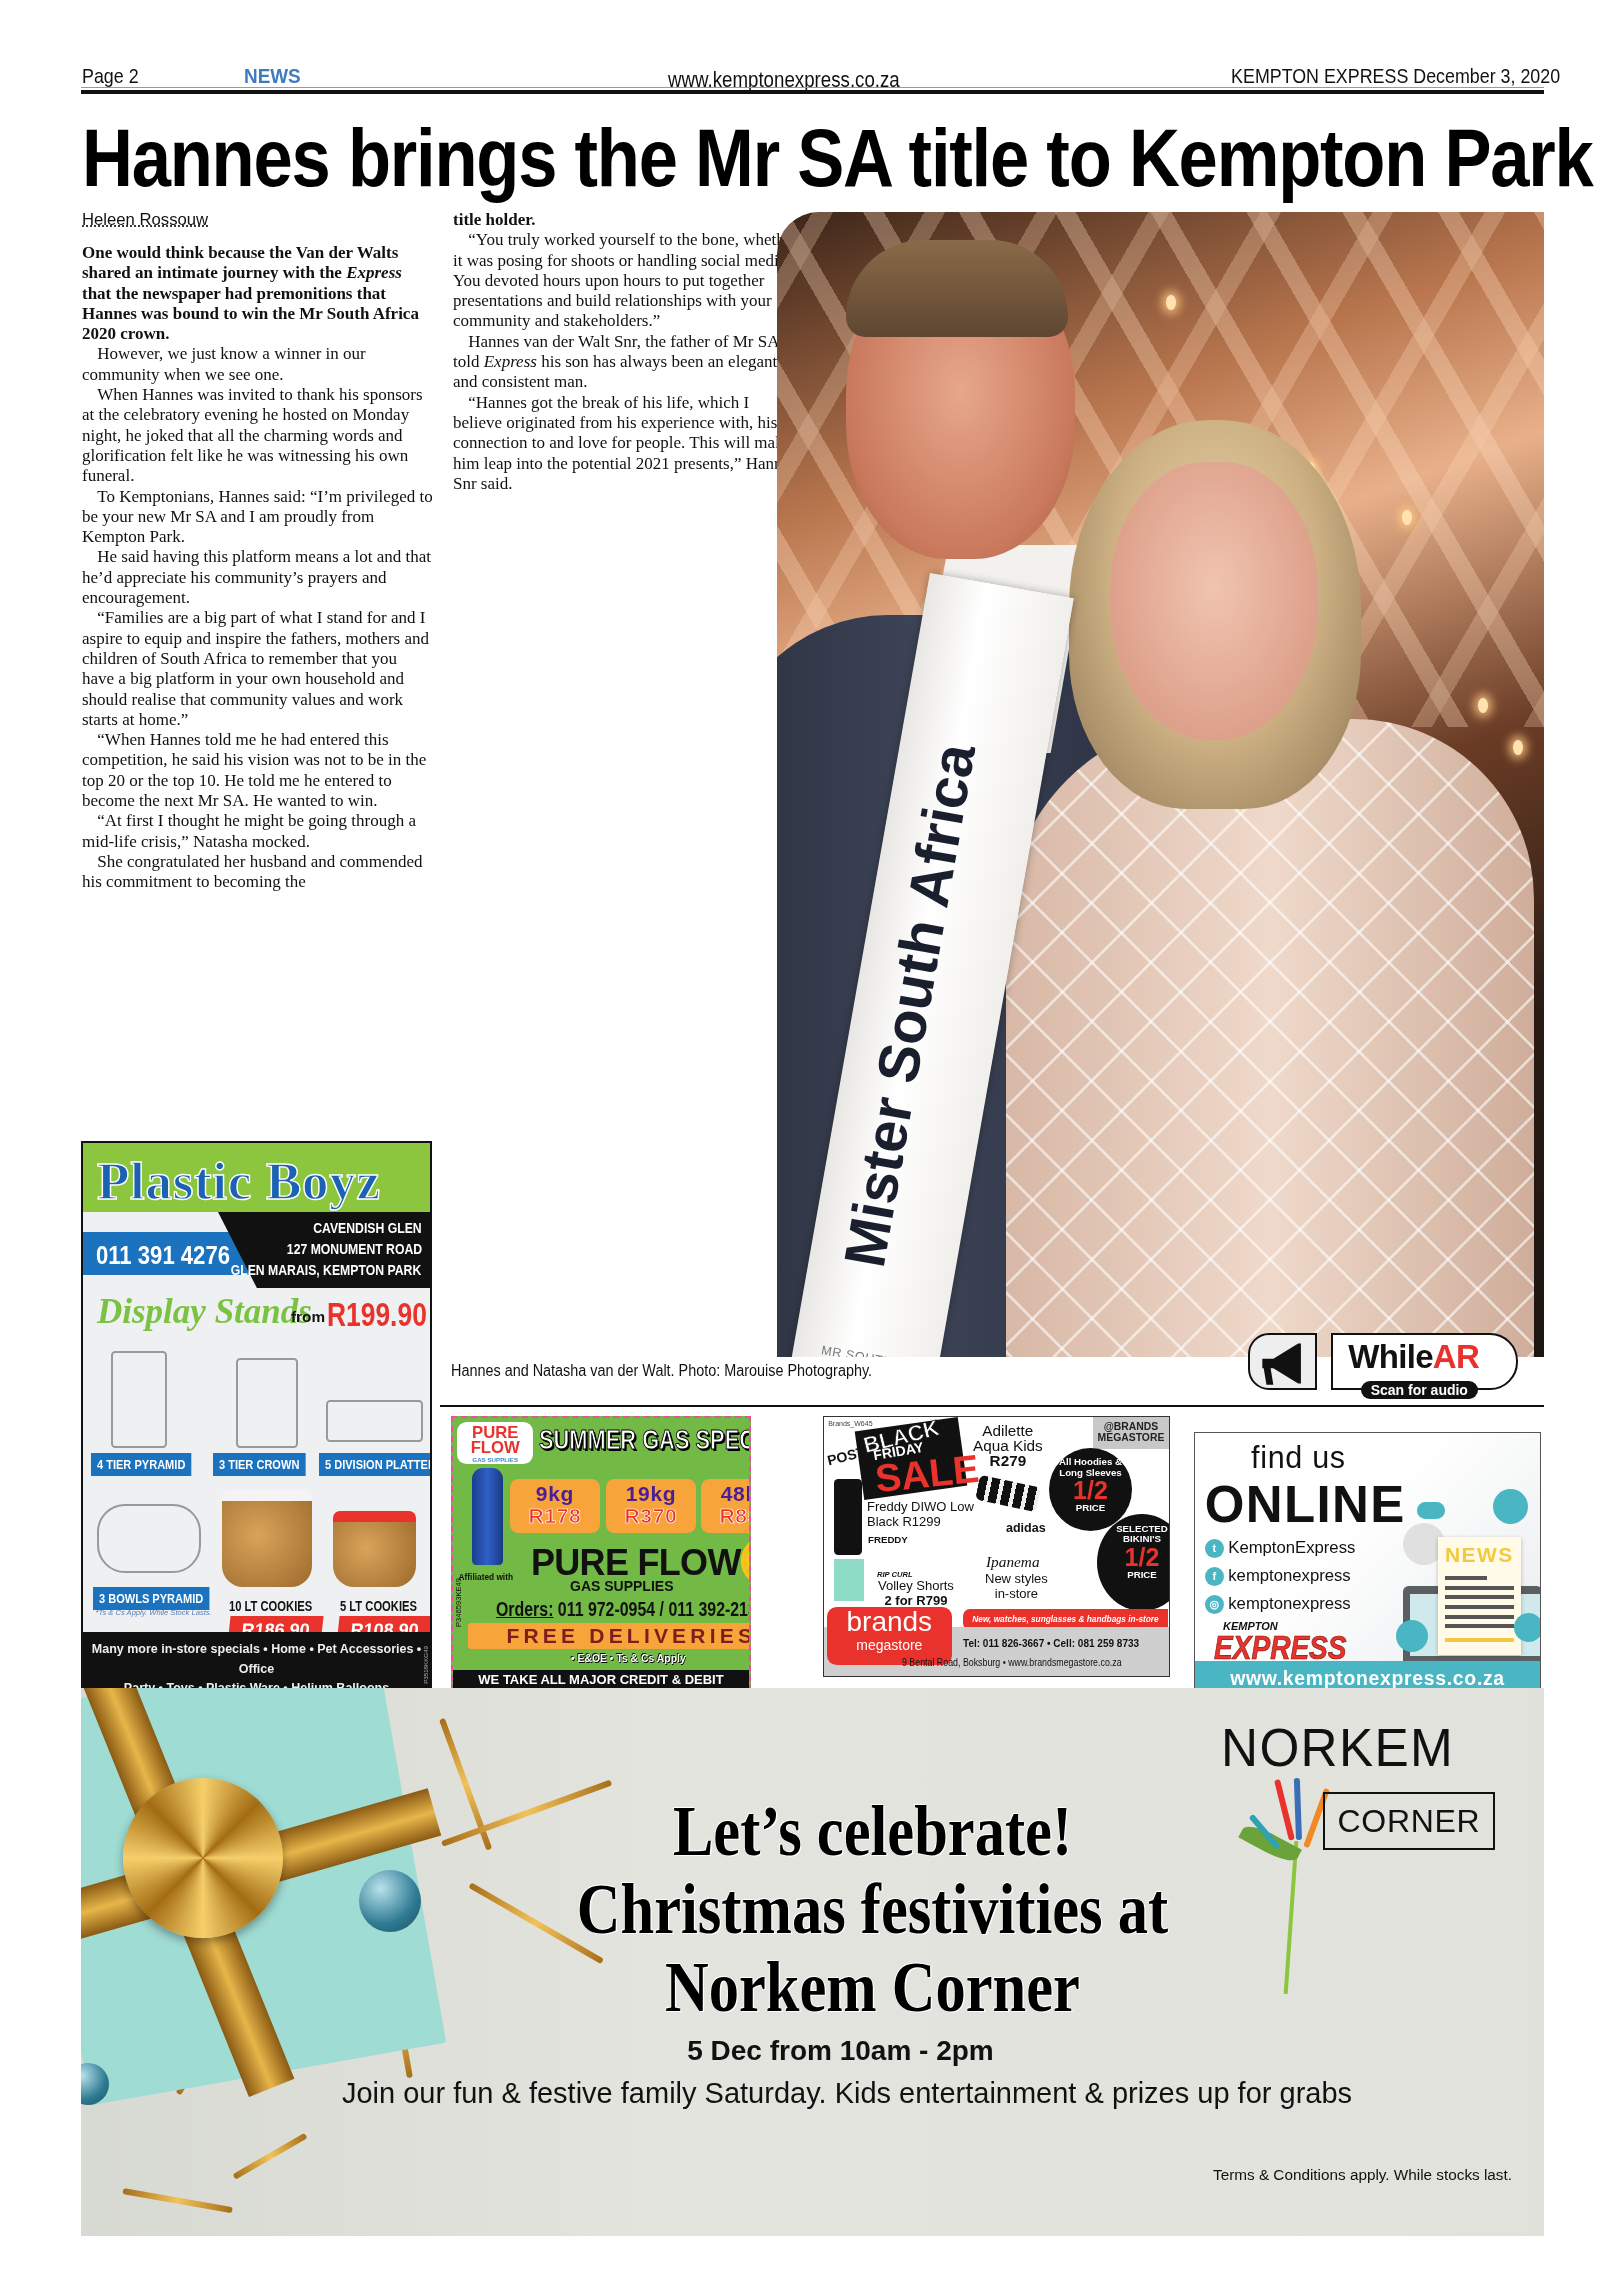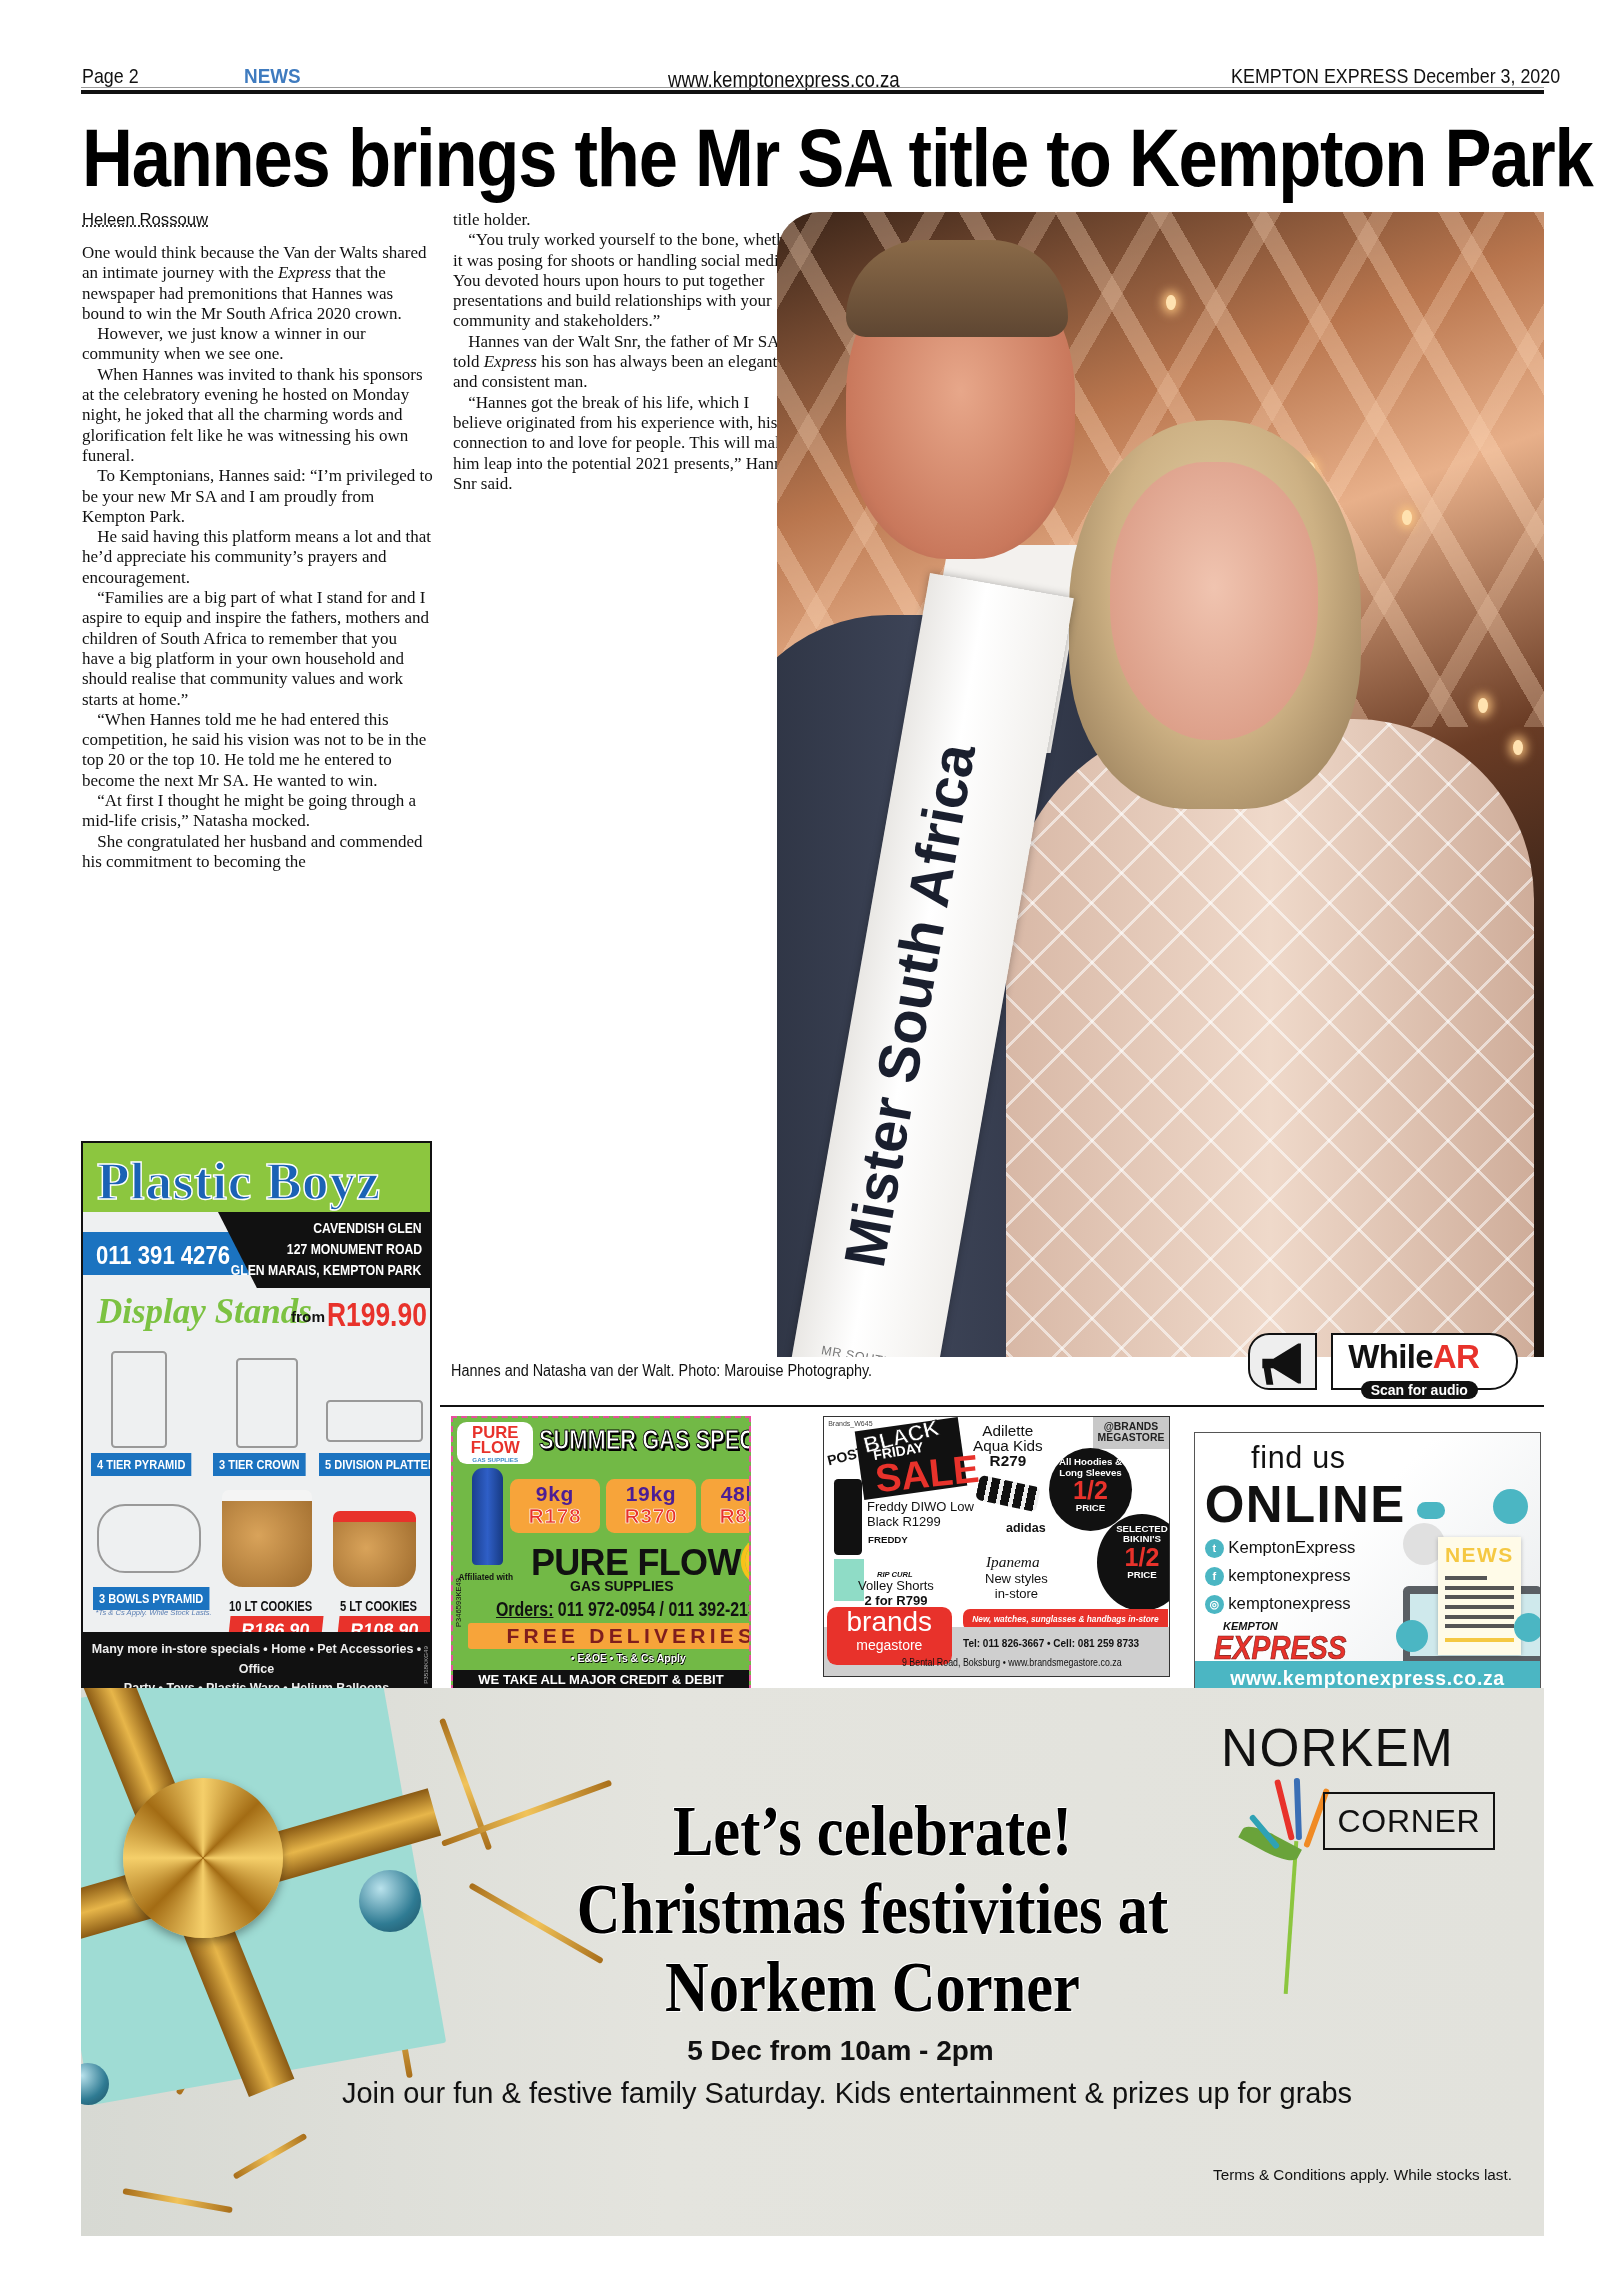--- a/index.html
+++ b/index.html
@@ -14,21 +14,21 @@
   #site-url { left: 668px; top: 67px; transform: scaleX(0.85); font-size: 22px; }
   #masthead { right: 64px; transform: scaleX(0.85); transform-origin: right top; }
   .hdr-rule { left: 81px; width: 1463px; height: 4.2px; background: #111; top: 90px; }
   .hdr-rule-thin { left: 81px; width: 1463px; height: 0.7px; background: #999; top: 87px; }
 
   #headline { left: 82px; top: 117px; font-size: 82px; line-height: 1; letter-spacing: -1.4px; font-family: "Liberation Sans", sans-serif; transform: scaleX(0.86); transform-origin: left top; white-space: nowrap; color:#000; }
 
   
   .col { font-family: "Liberation Serif", serif; font-size: 17px; line-height: 20.3px; color:#111; text-align: left; }
   .col p { text-indent: 15.3px; }
-  .col p.first { text-indent: 0; }
+  .col p.first { text-indent: 0; font-weight: bold; }
   .col em { font-style: italic; }
   #col1 { left: 82px; top: 243px; width: 351px; }
   #col2 { left: 453px; top: 210px; width: 347px; }
   #byline { left: 82px; top: 210px; font-size: 16.7px; text-decoration: underline; text-decoration-style: dotted; font-family: "Liberation Sans", sans-serif; color:#111; }
 
   
   #photo { left: 777px; top: 212px; width: 767px; height: 1145px; overflow: hidden; border-top-left-radius: 42px; }
   #photo .bg { position:absolute; inset:0; background: linear-gradient(160deg, #3a2418 0%, #b9764e 22%, #e8b08a 35%, #6a3c25 55%, #2a1b14 75%, #1d1510 100%); }
   #photo .beams { position:absolute; left:0; top:0; width:100%; height:45%; background:
       repeating-linear-gradient(60deg, rgba(255,220,190,0.55) 0 18px, transparent 18px 83px),
@@ -333,21 +333,21 @@
     <div>PRICE</div>
   </div>
   <div id="br-leggings"></div>
   <div class="br-text" style="left:43px;top:82px;text-align:left;font-size:13px;">
     <div>Freddy DIWO Low</div>
     <div>Black R1299</div>
   </div>
   <div id="br-freddy">FREDDY</div>
   <div id="br-shorts"></div>
   <div id="br-ripcurl">RIP CURL</div>
-  <div class="br-text" style="left:34px;top:161px;font-size:13px;">
+  <div class="br-text" style="left:54px;top:161px;font-size:13px;">
     <div>Volley Shorts</div>
     <div style="font-weight:bold;">2 for R799</div>
   </div>
   <div id="br-ipanema">Ipanema</div>
   <div class="br-text" style="left:161px;top:154px;font-size:13px;">
     <div>New styles</div>
     <div>in-store</div>
   </div>
   <div id="br-news-bar">New, watches, sunglasses &amp; handbags in-store</div>
   <div id="br-foot"></div>

